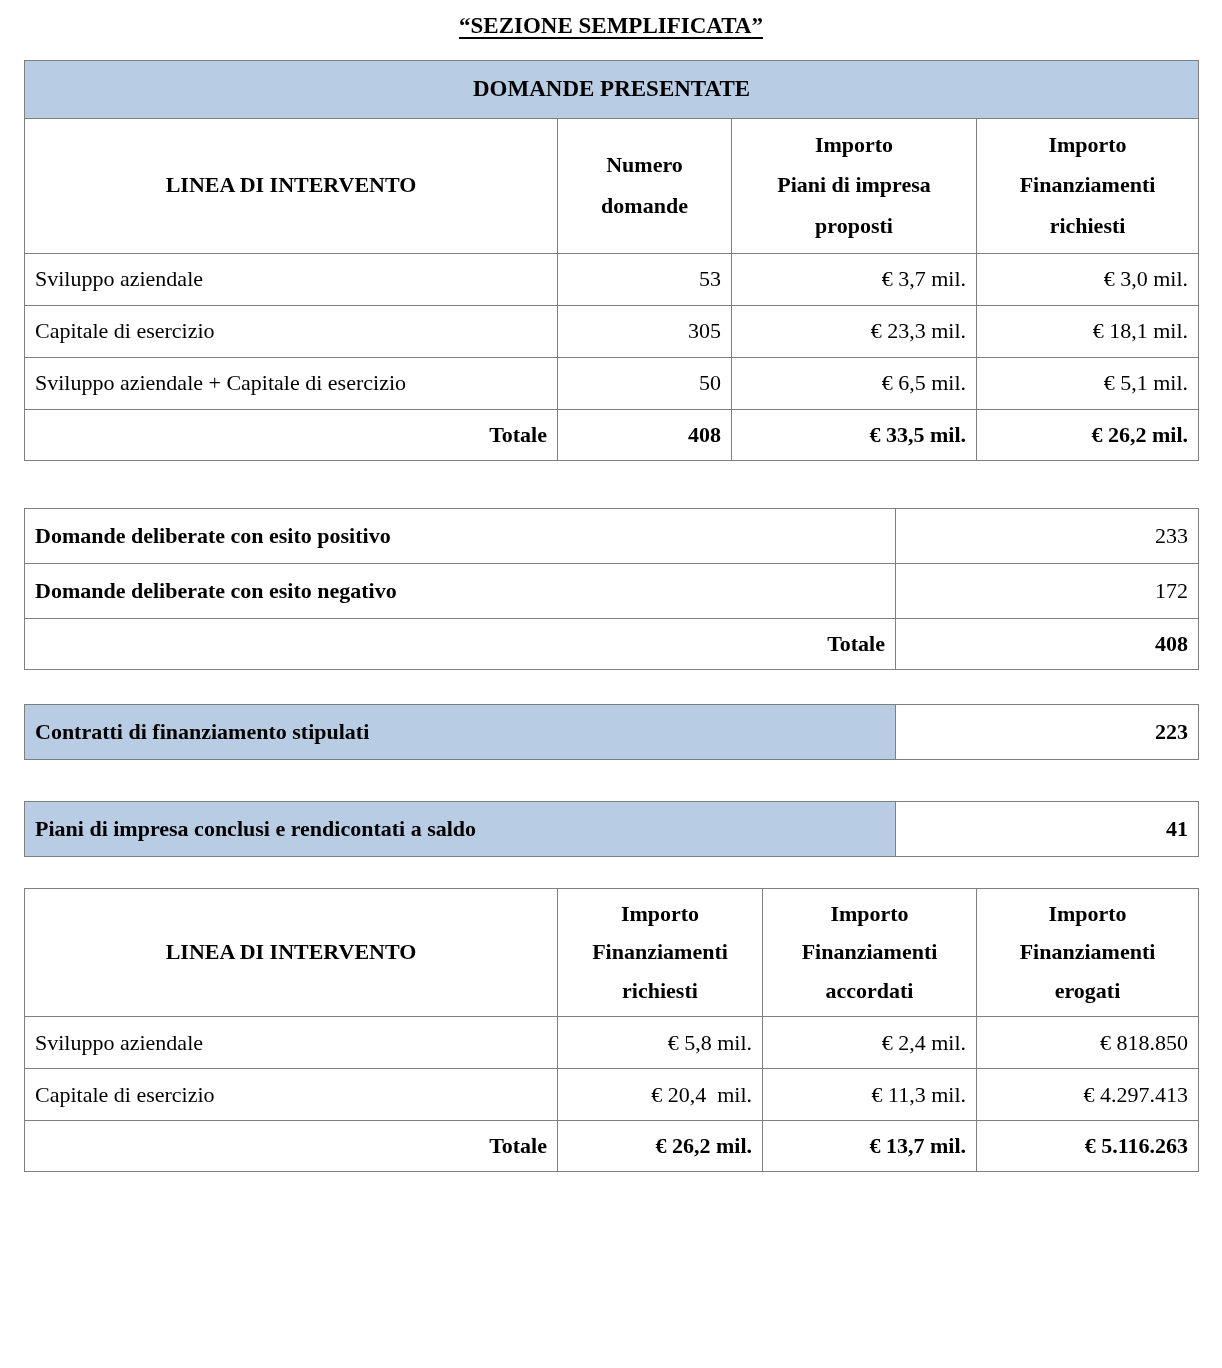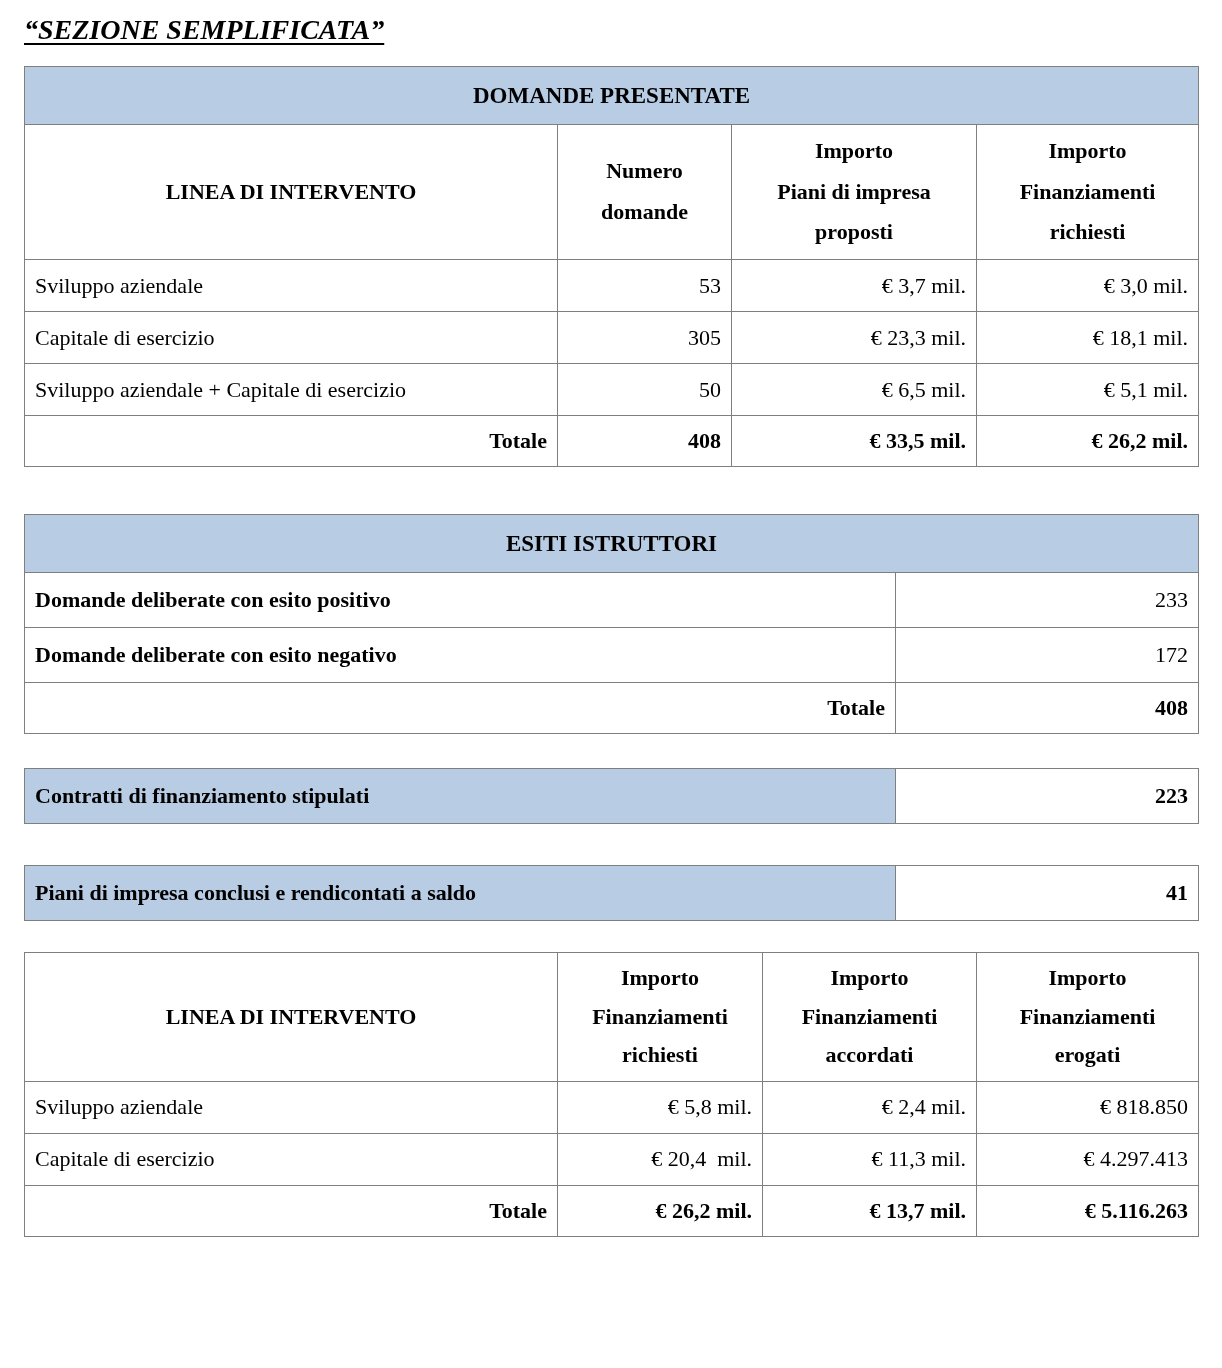--- a/index.html
+++ b/index.html
@@ -14,27 +14,27 @@
     height: 1368px;
     font-family: "Liberation Serif", "DejaVu Serif", serif;
     color: var(--text);
   }
   .page {
     width: 1222px;
     height: 1368px;
     padding: 12px 24px 0 24px;
   }
   .doc-title {
-    font-weight: bold;
-    font-size: 28px;
+    text-align: center;
+    font-weight: bold;
+    font-size: 23px;
     line-height: 1.25;
     text-decoration: underline;
     text-decoration-thickness: 2px;
     text-underline-offset: 4px;
-    font-style: italic;
   }
   .doc-subtitle {
     text-align: center;
     font-weight: bold;
     font-size: 25px;
     line-height: 1.3;
     margin-top: 6px;
   }
   table.tbl {
     border-collapse: collapse;
@@ -134,23 +134,20 @@
       </tr>
     </tbody>
   </table>
 
   <table class="tbl t2">
     <colgroup>
       <col style="width:871px">
         <col style="width:303px">
     </colgroup>
     <tbody>
-      <tr class="title-row">
-        <td colspan="2">ESITI ISTRUTTORI</td>
-      </tr>
       <tr class="data-row kv-row">
         <td class="lbl">Domande deliberate con esito positivo</td>
         <td class="num">233</td>
       </tr>
       <tr class="data-row kv-row">
         <td class="lbl">Domande deliberate con esito negativo</td>
         <td class="num">172</td>
       </tr>
       <tr class="total-row">
         <td class="total-lbl">Totale</td>

